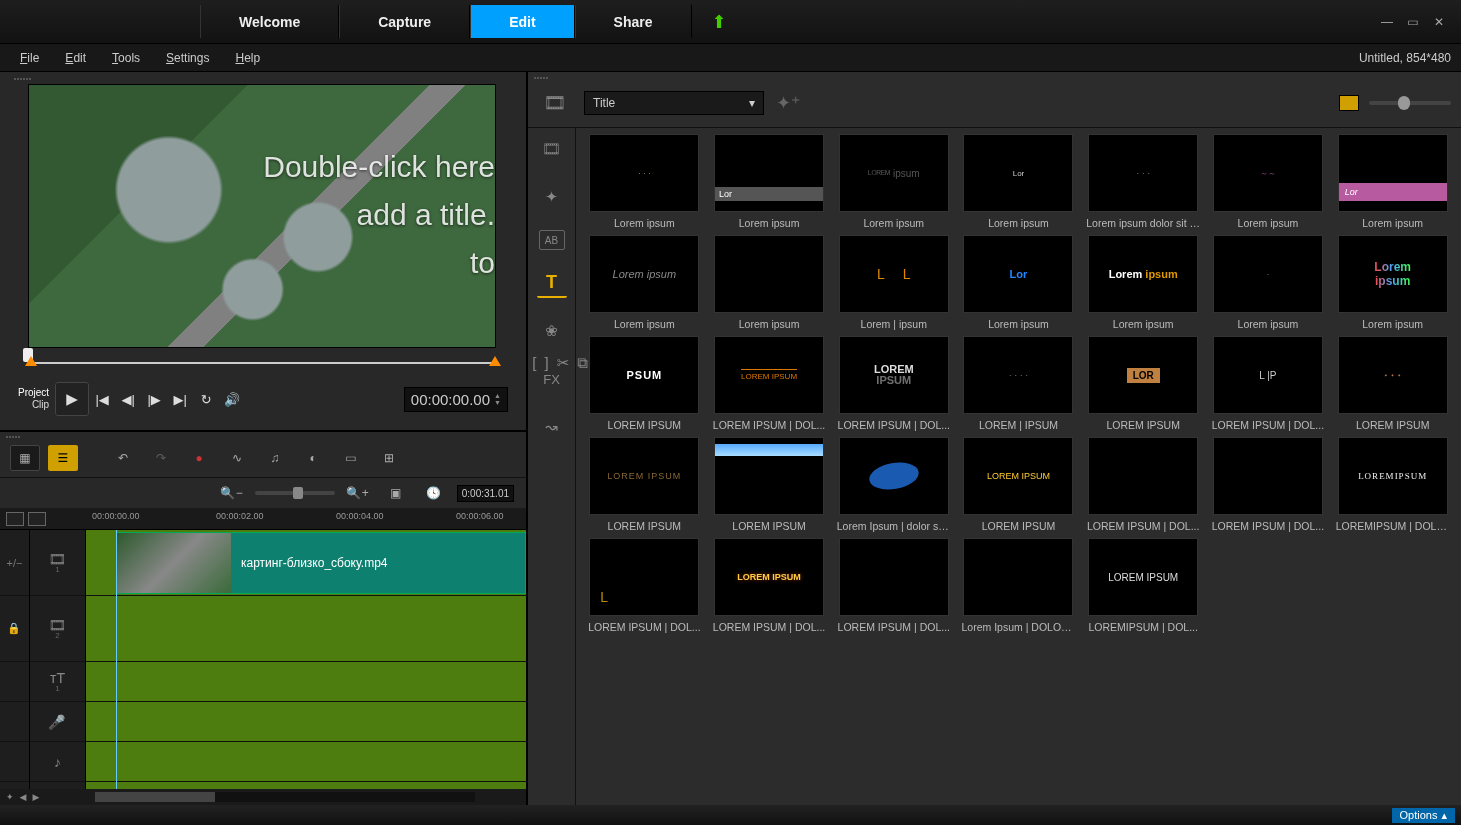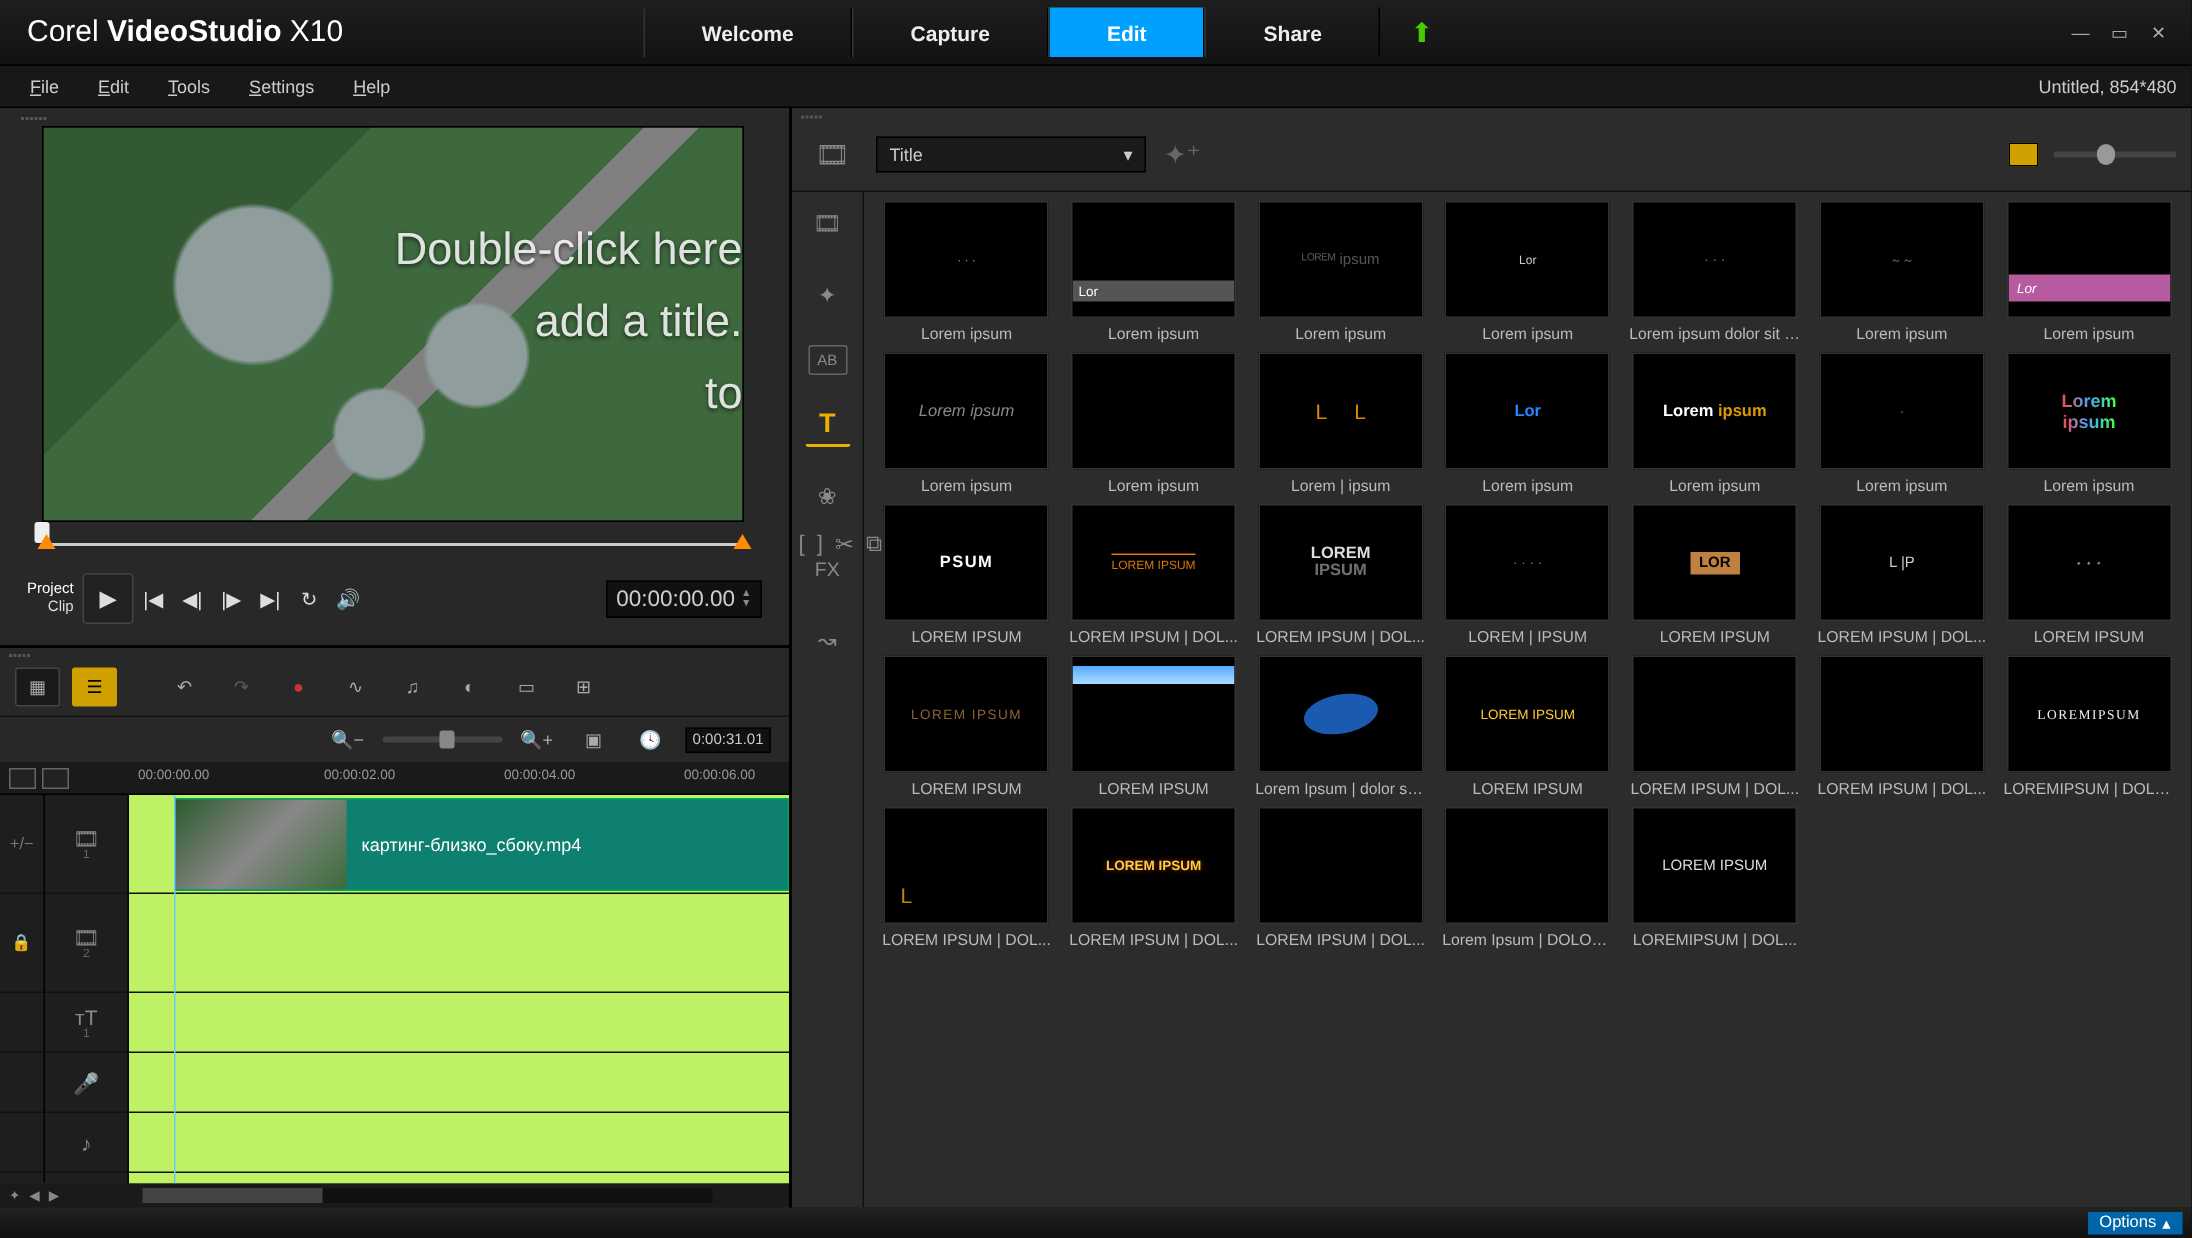--- a/index.html
+++ b/index.html
@@ -55,21 +55,21 @@
   .ruler{height:22px;background:#1a1a1a;display:flex;border-bottom:1px solid #000}
   .ruler-left{width:86px;display:flex;align-items:center;gap:4px;padding-left:6px}
   .ruler-icon{width:18px;height:14px;border:1px solid #666;background:#222}
   .ruler-ticks{flex:1;position:relative;font-size:9px;color:#999;font-family:'Courier New',monospace}
   .tick{position:absolute;top:3px}
   .tracks-area{flex:1;display:flex;overflow:hidden}
   .track-heads{width:56px;background:#1e1e1e;border-right:1px solid #000}
   .track-head{height:66px;border-bottom:1px solid #111;display:flex;align-items:center;justify-content:center;color:#888;font-size:14px;flex-direction:column;gap:2px}
   .track-head .num{font-size:8px;color:#666;margin-top:-4px}
   .track-small{height:40px}
-  .track-lanes{flex:1;background:#bef264;position:relative}
+  .track-lanes{flex:1;background:#4d7c0f;position:relative}
   .lane{height:66px;border-bottom:1px solid #111;position:relative}
   .lane.small{height:40px}
   .clip{position:absolute;left:30px;top:2px;height:62px;width:410px;background:#0d8070;border:1px solid #0a5;display:flex;align-items:center;overflow:hidden}
   .clip-thumb{width:114px;height:100%;background:linear-gradient(135deg,#2d5a2d,#888 50%,#3a6b3a);flex-shrink:0}
   .clip-name{color:#fff;padding-left:10px;font-size:12px}
   .playhead-line{position:absolute;left:30px;top:0;bottom:0;width:1px;background:#6cf;z-index:5}
   .track-toggle-col{width:30px;background:#1e1e1e;border-right:1px solid #000}
   .track-toggle{height:66px;border-bottom:1px solid #111;display:flex;align-items:center;justify-content:center;color:#777;font-size:11px}
   .track-toggle.small{height:40px}
   .hscroll{height:16px;background:#1a1a1a;display:flex;align-items:center;padding:0 6px;gap:6px}
@@ -98,23 +98,20 @@
   .t-lor-banner{position:absolute;bottom:10px;left:0;right:0;height:14px;background:#555;color:#fff;padding-left:4px;font-size:9px;display:flex;align-items:center}
   .t-pink{position:absolute;bottom:10px;left:0;right:0;height:18px;background:#b85aa0;color:#fff;font-style:italic;font-size:9px;padding-left:6px;display:flex;align-items:center}
   .t-orange-box{background:#c08040;color:#000;padding:2px 6px;font-size:10px;font-weight:bold}
   .t-blue-oval{width:50px;height:26px;background:#1a5ab0;border-radius:50%;transform:rotate(-10deg)}
   .t-grad{color:transparent;background:linear-gradient(90deg,#f44,#4af,#4f4);-webkit-background-clip:text;background-clip:text;font-weight:bold;font-size:12px}
 </style>
 </head>
 <body>
 
 <div class="titlebar">
-  <div class="logo">
-    <span>Corel</span> <b><span>VideoStudio</span></b> <span>X10</span>
-  </div>
   <div class="maintabs">
     <div class="maintab">Welcome</div>
     <div class="maintab">Capture</div>
     <div class="maintab active">Edit</div>
     <div class="maintab">Share</div>
   </div>
   <div class="upgrade-arrow">⬆</div>
   <div class="winbtns">
     <div class="winbtn">—</div>
     <div class="winbtn">▭</div>

